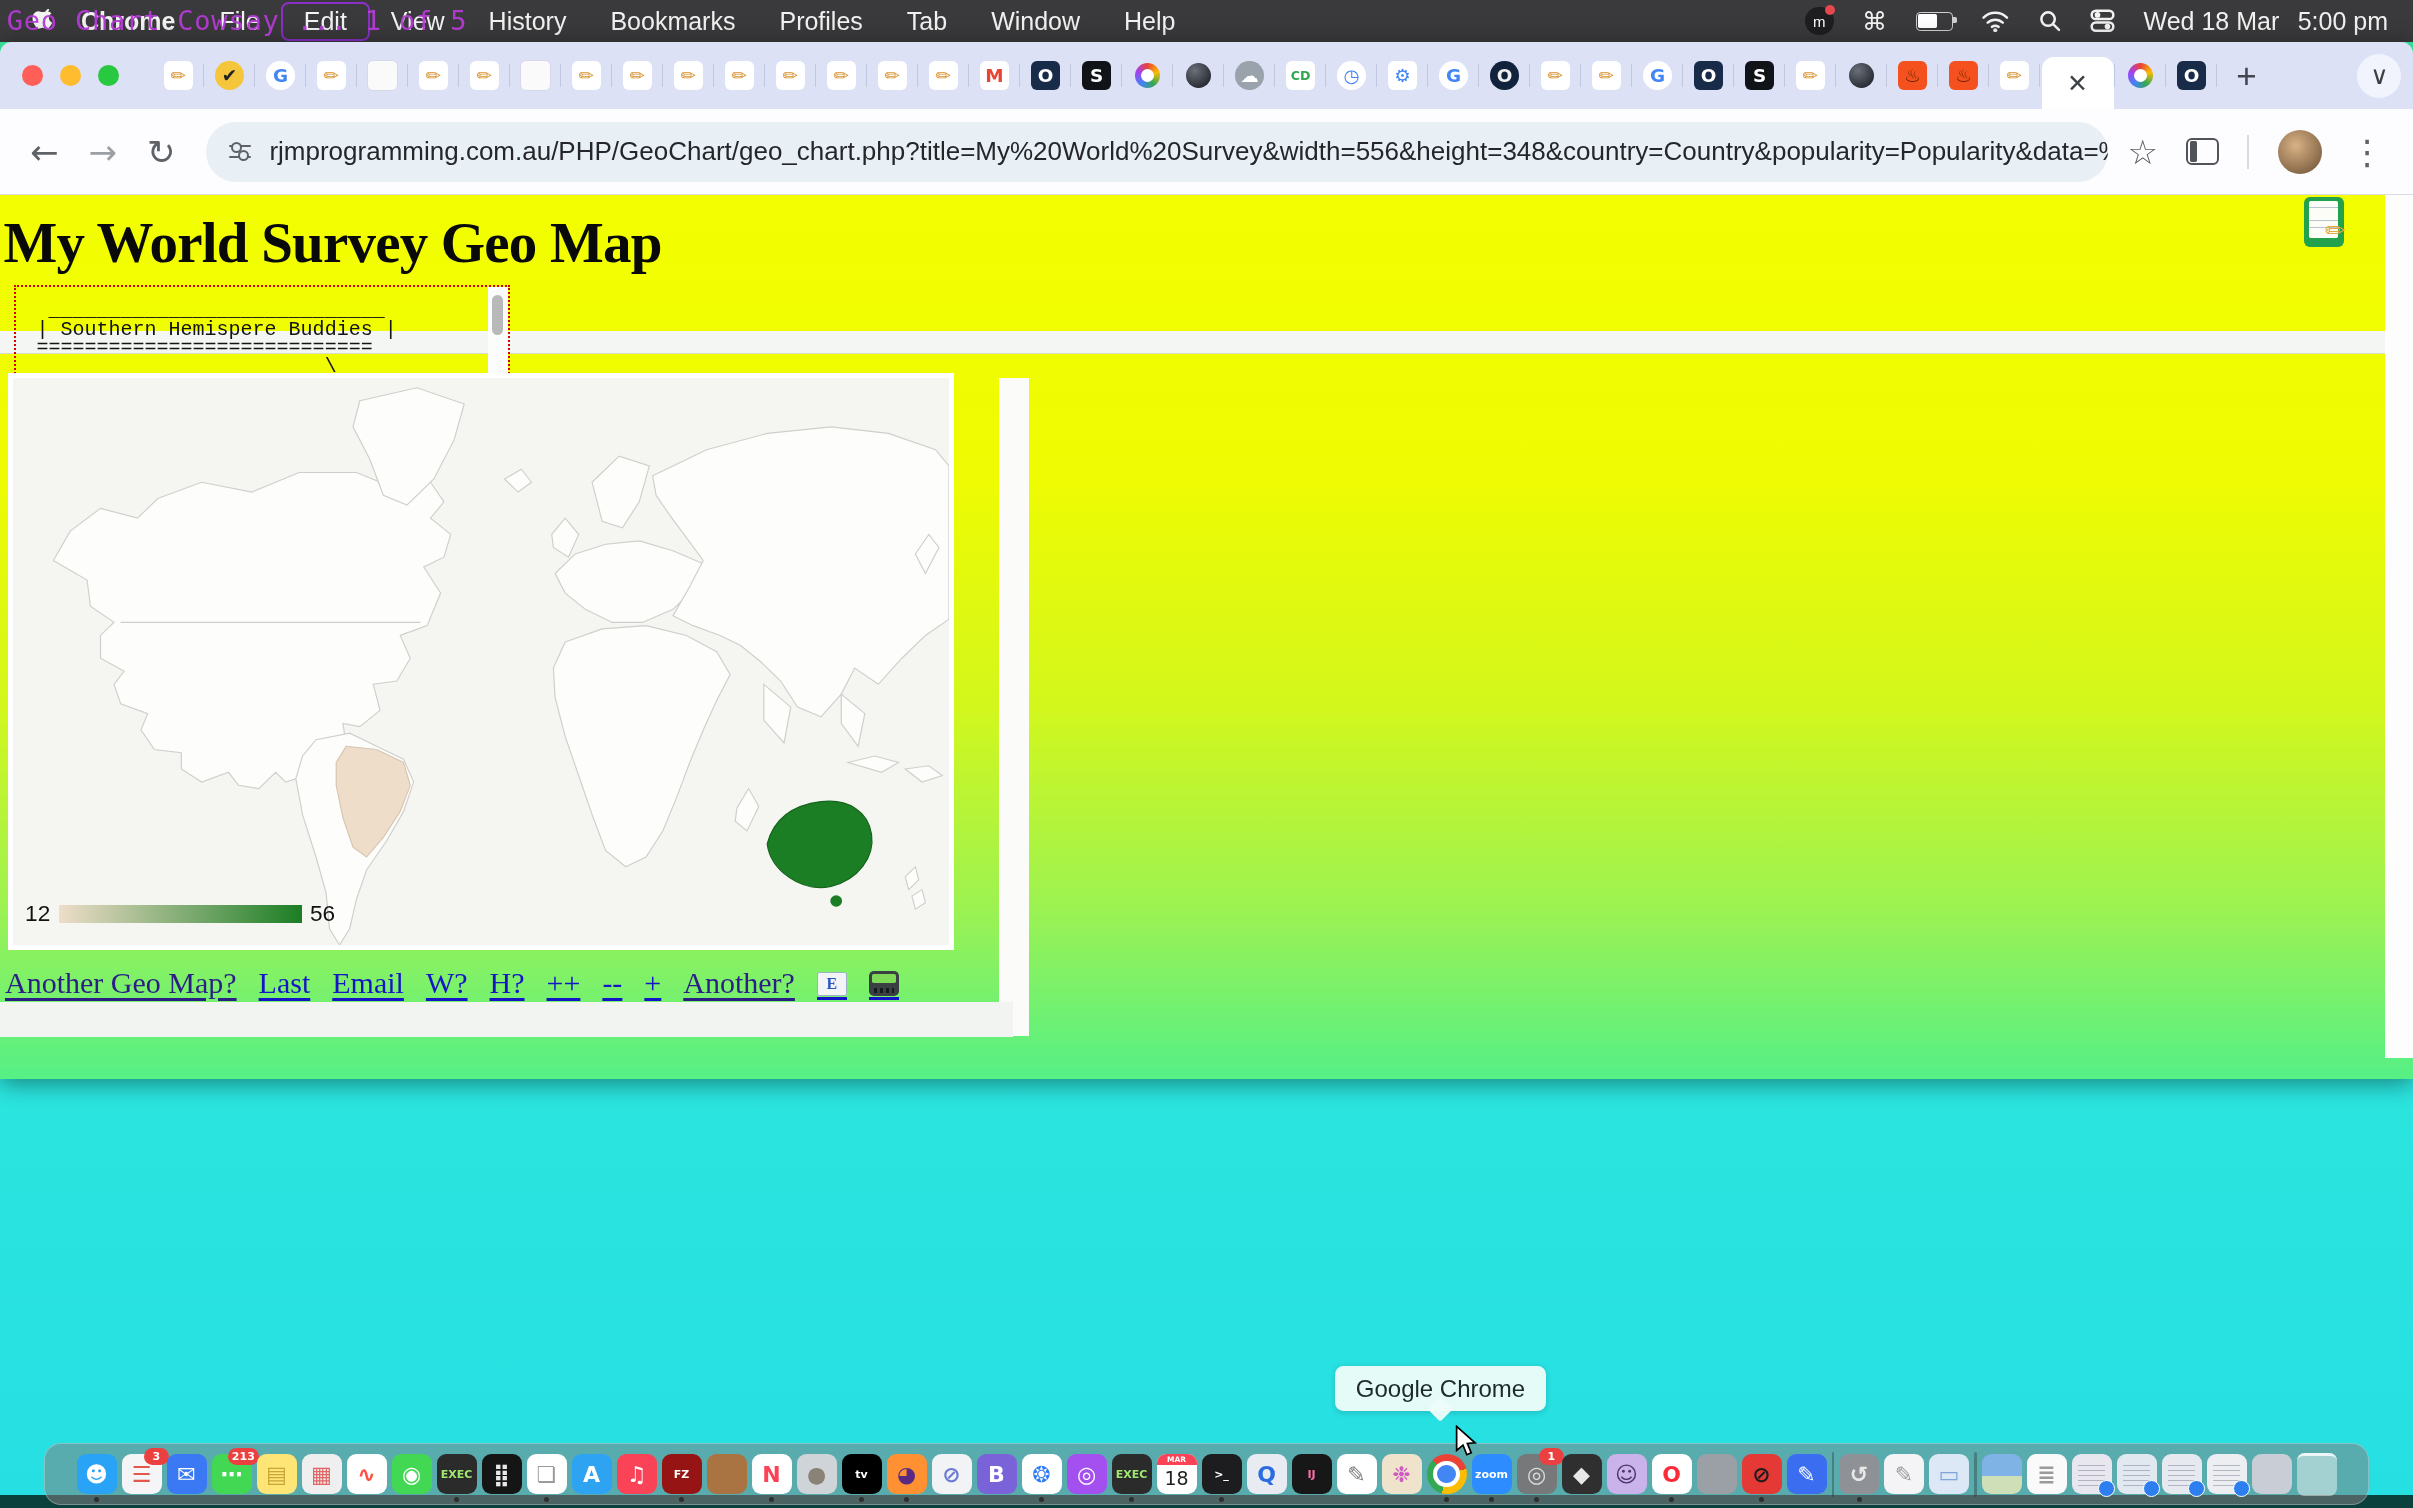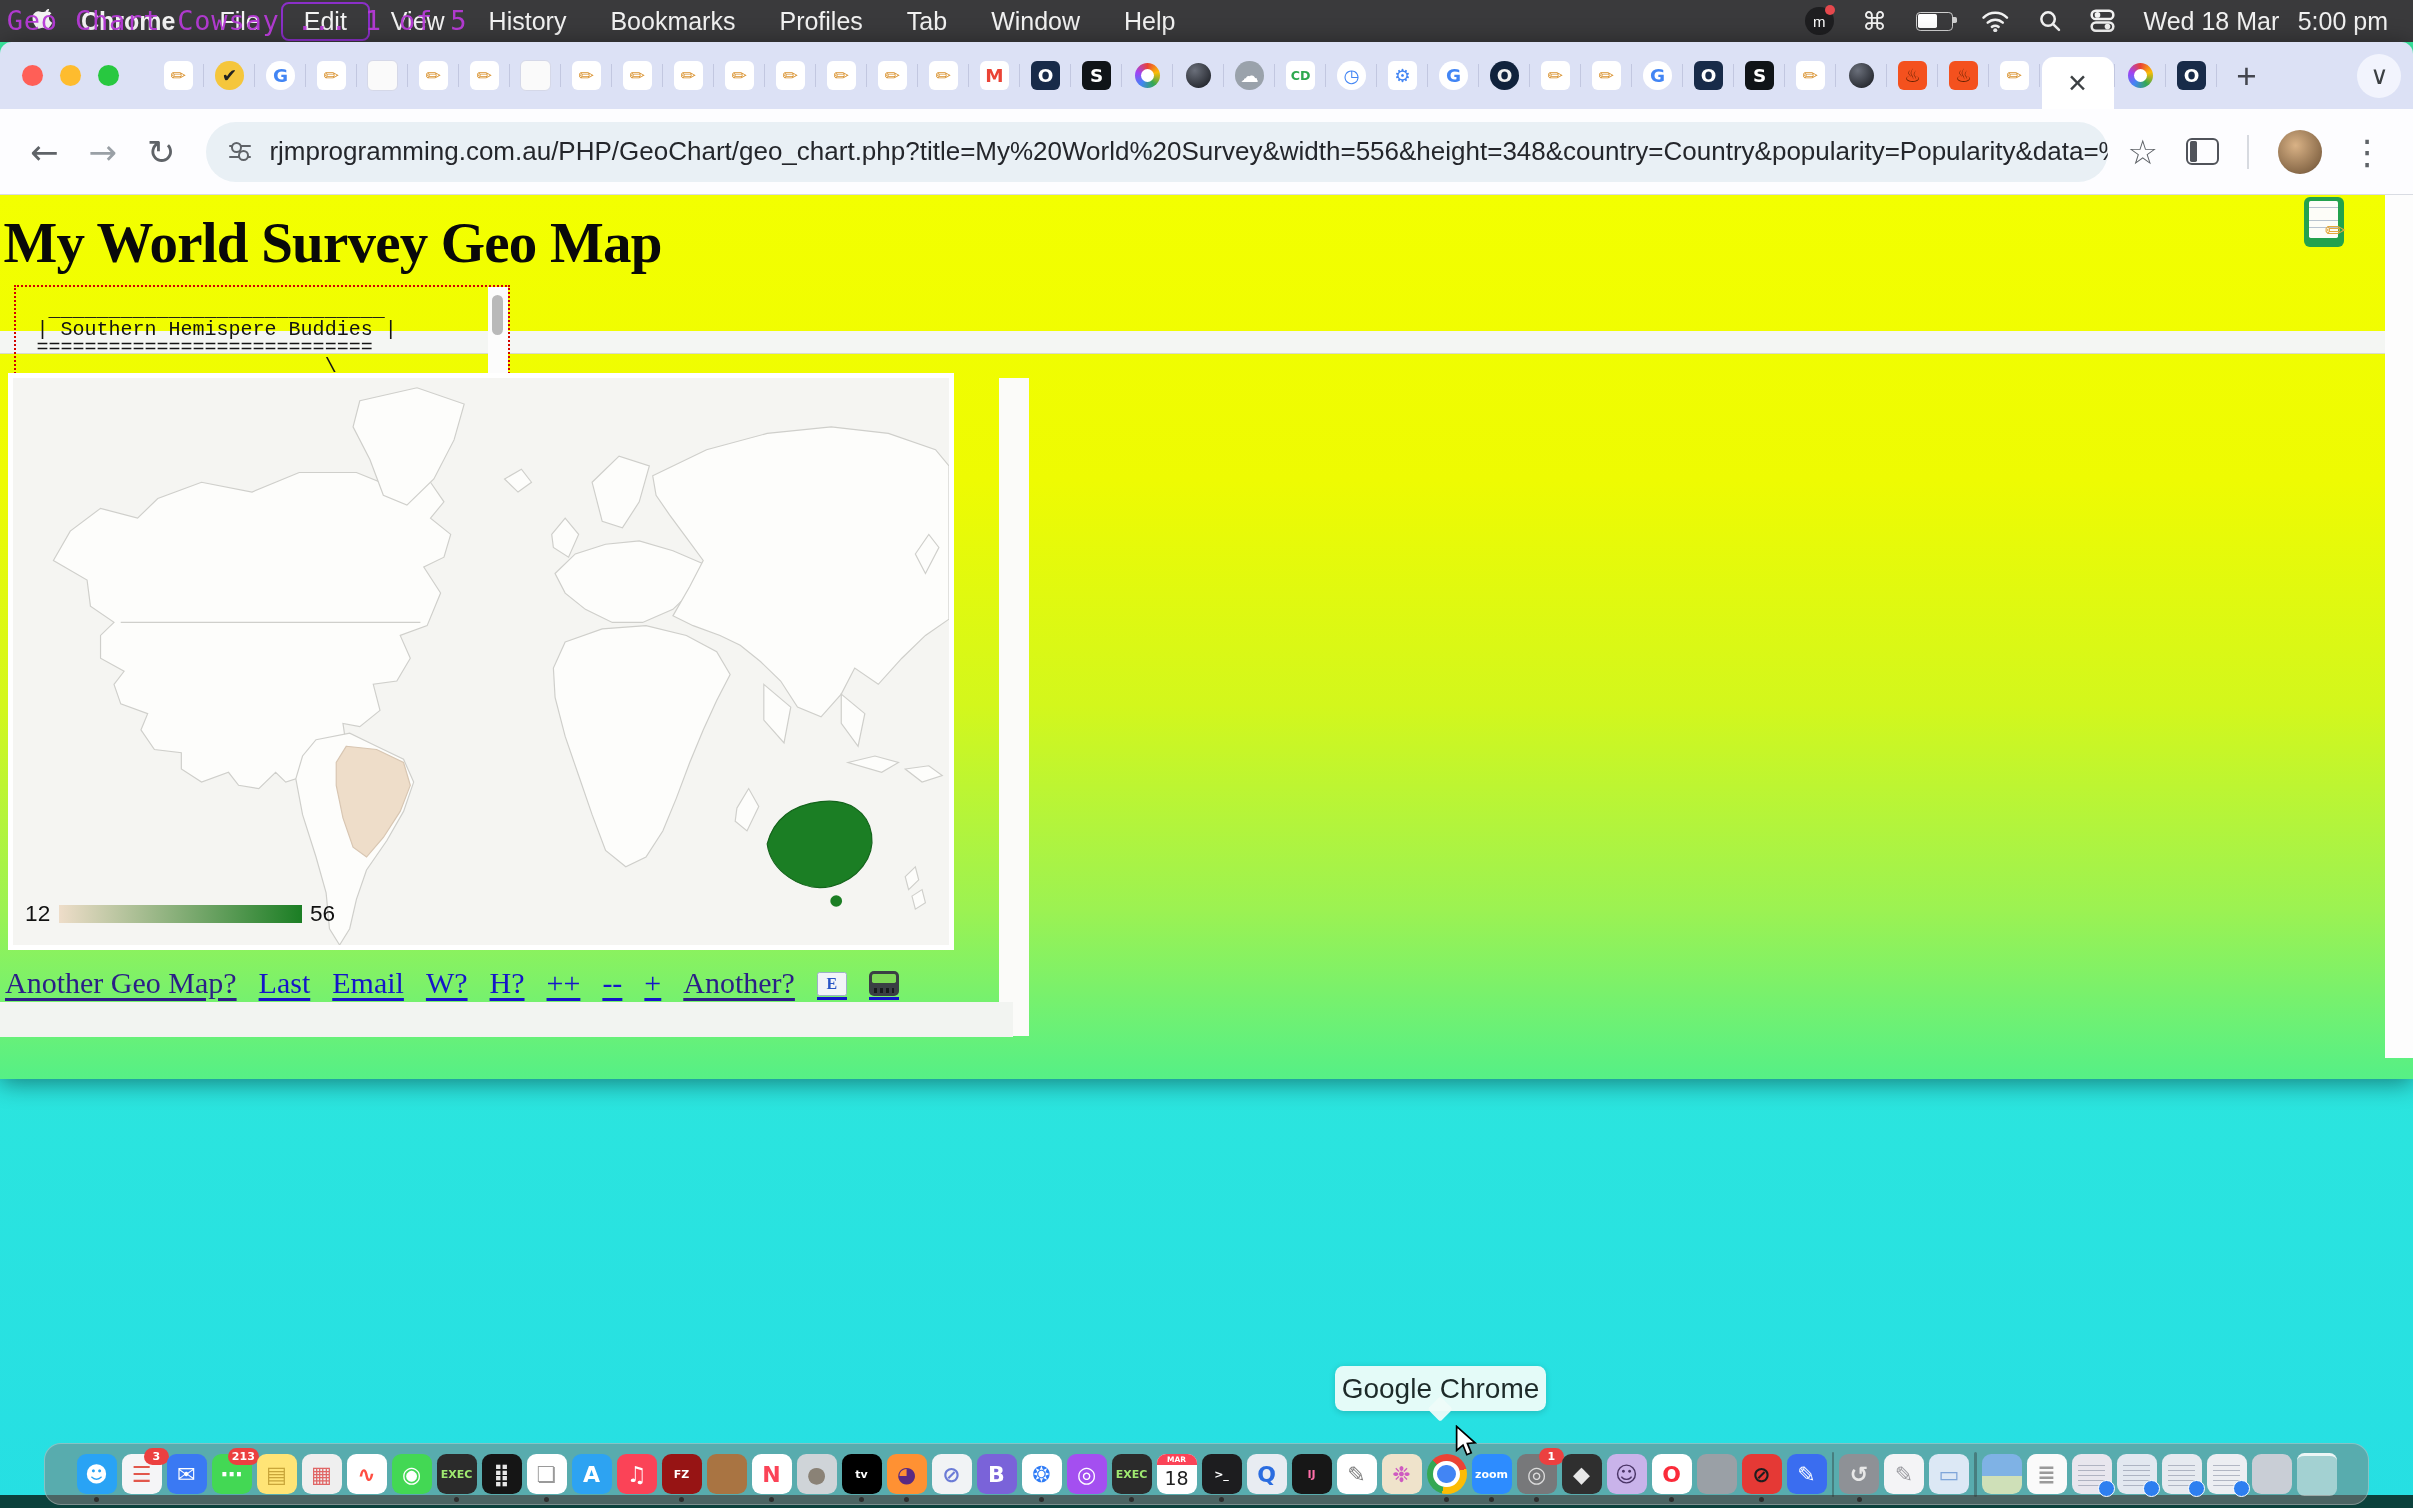--- a/index.html
+++ b/index.html
@@ -109,21 +109,21 @@
             display:flex;align-items:center;justify-content:center;}
   .pager-ic{width:30px;height:25px;background:#3a3f44;border-radius:5px;position:relative;}
   .pager-ic:before{content:"";position:absolute;left:3.4px;top:3.4px;right:3.4px;height:8.4px;background:#7ed957;border-radius:1.7px;}
   .pager-ic:after{content:"";position:absolute;left:5px;bottom:3.4px;width:20px;height:5px;
                   background:repeating-linear-gradient(90deg,#171a1d 0 3.4px,#3a3f44 3.4px 5.9px);}
 
   #white-band2{left:0;top:807px;width:1013px;height:35px;background:#f2f4f1;}
 
   
   #dock-tooltip{left:1335px;top:1366px;width:211px;height:45px;background:rgba(238,252,249,.95);border-radius:8.4px;
-    display:flex;align-items:center;justify-content:center;font-size:28px;color:#1d2a29;
+    display:flex;align-items:center;justify-content:center;font-size:24px;color:#1d2a29;
     box-shadow:0 1.7px 6.7px rgba(0,0,0,.15);z-index:30;}
   #dock-tooltip .tail{position:absolute;left:50%;bottom:-7.5px;margin-left:-9.2px;width:18.4px;height:18.4px;
     background:rgba(238,252,249,.95);transform:rotate(45deg);border-radius:2.5px;}
 
   
   #dock{left:44px;right:44px;top:1443px;height:60px;background:rgba(130,130,132,.55);border:0.8px solid rgba(255,255,255,.28);
         border-radius:17px;display:flex;align-items:center;justify-content:center;gap:5px;padding:0 8.4px;z-index:20;}
   .dk{width:40px;height:40px;border-radius:9.2px;position:relative;display:flex;align-items:center;justify-content:center;
       font-family:"DejaVu Sans",sans-serif;font-weight:bold;flex:none;}
   .dk .badge{position:absolute;top:-5.9px;right:-7.5px;min-width:17px;height:17px;padding:0 4.2px;border-radius:9.2px;background:#ec4040;

